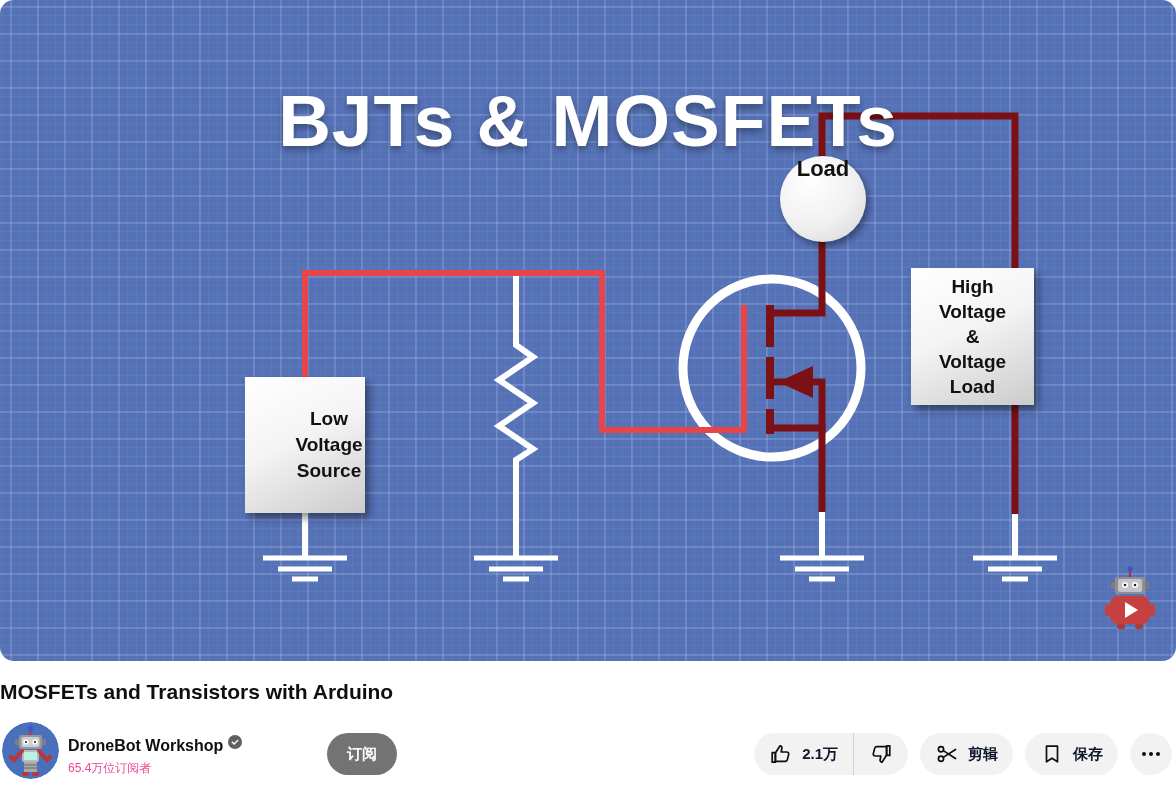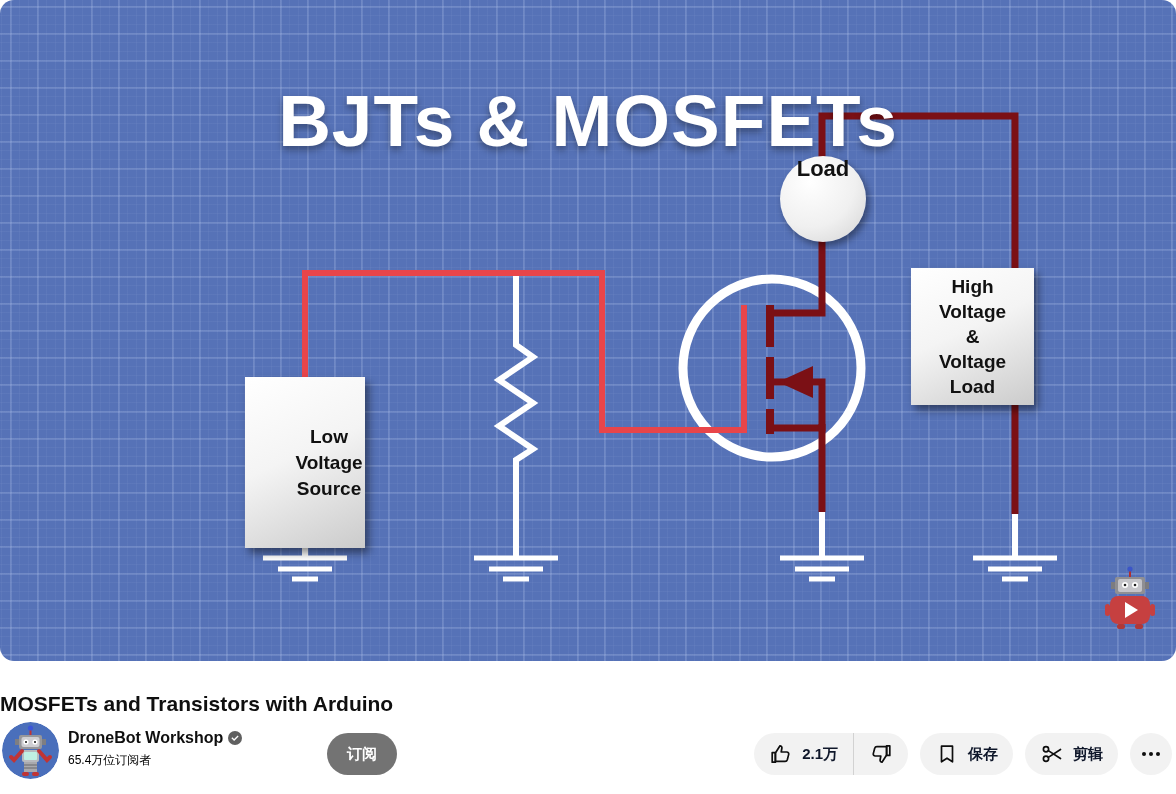--- a/index.html
+++ b/index.html
@@ -26,39 +26,39 @@
     font-size:73px; font-weight:bold; letter-spacing:1px; color:#ffffff;
     text-shadow:0 4px 7px rgba(0,0,0,.35);
     margin-top:39px;
   }
   .comp-box {
     position:absolute; display:flex; flex-direction:column; align-items:center; justify-content:center;
     background:linear-gradient(155deg,#ffffff 0%,#f4f4f4 45%,#cbcbcb 100%);
     box-shadow:4px 5px 8px rgba(0,0,0,.45);
     font-weight:bold; color:#111; text-align:center;
   }
-  .box-lvs { left:245px; top:377px; width:120px; height:171px; font-size:19px; line-height:26px;padding-left:48px; }
+  .box-lvs { left:245px; top:377px; width:120px; height:136px; font-size:19px; line-height:26px;padding-left:48px; }
   .box-hv  { left:911px; top:268px; width:123px; height:137px; font-size:19px; line-height:25px; }
   .load-circle {
     position:absolute; left:780px; top:156px; width:86px; height:86px; border-radius:50%;
     background:radial-gradient(circle at 35% 30%, #ffffff 0%, #f0f0f0 55%, #d2d2d2 100%);
     box-shadow:3px 4px 7px rgba(0,0,0,.4);
     display:flex; justify-content:center;
     font-size:22px; font-weight:bold; color:#111;
   }
   .robot-logo { position:absolute; left:1104px; top:566px; }
 
   
-  .video-title { position:absolute; left:0; top:678px; width:1176px; font-size:21px; font-weight:bold; line-height:28px; color:#0f0f0f;margin-top:12px; }
+  .video-title { position:absolute; left:0; top:678px; width:1176px; font-size:21px; font-weight:bold; line-height:28px; color:#0f0f0f; }
   .meta-row { position:absolute; left:0; top:722px; width:1176px; height:58px; }
   .avatar { position:absolute; left:2px; top:0; width:57px; height:57px; border-radius:50%; overflow:hidden; cursor:pointer; }
   .channel-block { position:absolute; left:68px; top:5px; }
-  .channel-name-row { display:flex; align-items:center; gap:5px; }
+  .channel-name-row { display:flex; gap:5px;margin-top:8px; }
   .channel-name { font-size:16px; font-weight:bold; color:#0f0f0f; line-height:22px; cursor:pointer; }
-  .subs { font-size:12px; color:#000000; line-height:16px; margin-top:3px; }
+  .subs { font-size:12px; color:#ec4899; line-height:16px; margin-top:3px; }
   .subscribe-btn {
     position:absolute; left:327px; top:11px; height:42px; padding:0 20px;
     background:#737373; color:#fff; border:none; border-radius:21px;
     font-size:15px; font-weight:600; font-family:inherit; cursor:pointer;
     display:flex; align-items:center;
   }
   .actions { position:absolute; right:4px; top:11px; display:flex; align-items:center; gap:12px; }
   .pill { height:42px; border-radius:21px; background:#f2f2f2; display:flex; align-items:center; overflow:hidden; }
   .pill-seg { display:flex; align-items:center; gap:9px; height:100%; padding:0 15px; cursor:pointer; font-size:15px; font-weight:600; color:#0f172a; }
   .pill-divider { width:1px; height:100%; background:#d2d2d2; }
@@ -215,37 +215,37 @@
               <path d="M6.4 19.4 V11 l4.6-7.2 c1.2 0 2.1 1 1.9 2.2 L12.2 10 h5.6 c1.3 0 2.2 1.2 1.9 2.4 l-1.4 5.4 c-.3 1-1.2 1.6-2.2 1.6 z"></path>
             </g>
           </svg>
         </div>
       </div>
 
 
       <div class="pill">
         <div class="pill-seg">
           <svg class="aicon" width="24" height="24" viewBox="0 0 24 24">
-            <path d="M6.5 4.2 h11 v15.6 l-5.5-3.6 -5.5 3.6 z" fill="none" stroke="#0f0f0f" stroke-width="1.7" stroke-linejoin="round"></path>
-          </svg>
-          <span>保存</span>
-        </div>
-      </div>
-
-      <div class="pill">
-        <div class="pill-seg">
-          <svg class="aicon" width="24" height="24" viewBox="0 0 24 24">
             <g fill="none" stroke="#0f0f0f" stroke-width="1.7" stroke-linecap="round">
               <circle cx="6" cy="7.2" r="2.6"></circle>
               <circle cx="6" cy="16.8" r="2.6"></circle>
               <line x1="8.3" y1="8.6" x2="20.5" y2="16.5"></line>
               <line x1="8.3" y1="15.4" x2="20.5" y2="7.5"></line>
             </g>
           </svg>
           <span>剪辑</span>
+        </div>
+      </div>
+
+      <div class="pill">
+        <div class="pill-seg">
+          <svg class="aicon" width="24" height="24" viewBox="0 0 24 24">
+            <path d="M6.5 4.2 h11 v15.6 l-5.5-3.6 -5.5 3.6 z" fill="none" stroke="#0f0f0f" stroke-width="1.7" stroke-linejoin="round"></path>
+          </svg>
+          <span>保存</span>
         </div>
       </div>
 
       <button class="more-btn">
         <svg class="aicon" width="24" height="24" viewBox="0 0 24 24">
           <circle cx="5" cy="12" r="2" fill="#0f0f0f"></circle>
           <circle cx="12" cy="12" r="2" fill="#0f0f0f"></circle>
           <circle cx="19" cy="12" r="2" fill="#0f0f0f"></circle>
         </svg>
       </button>

